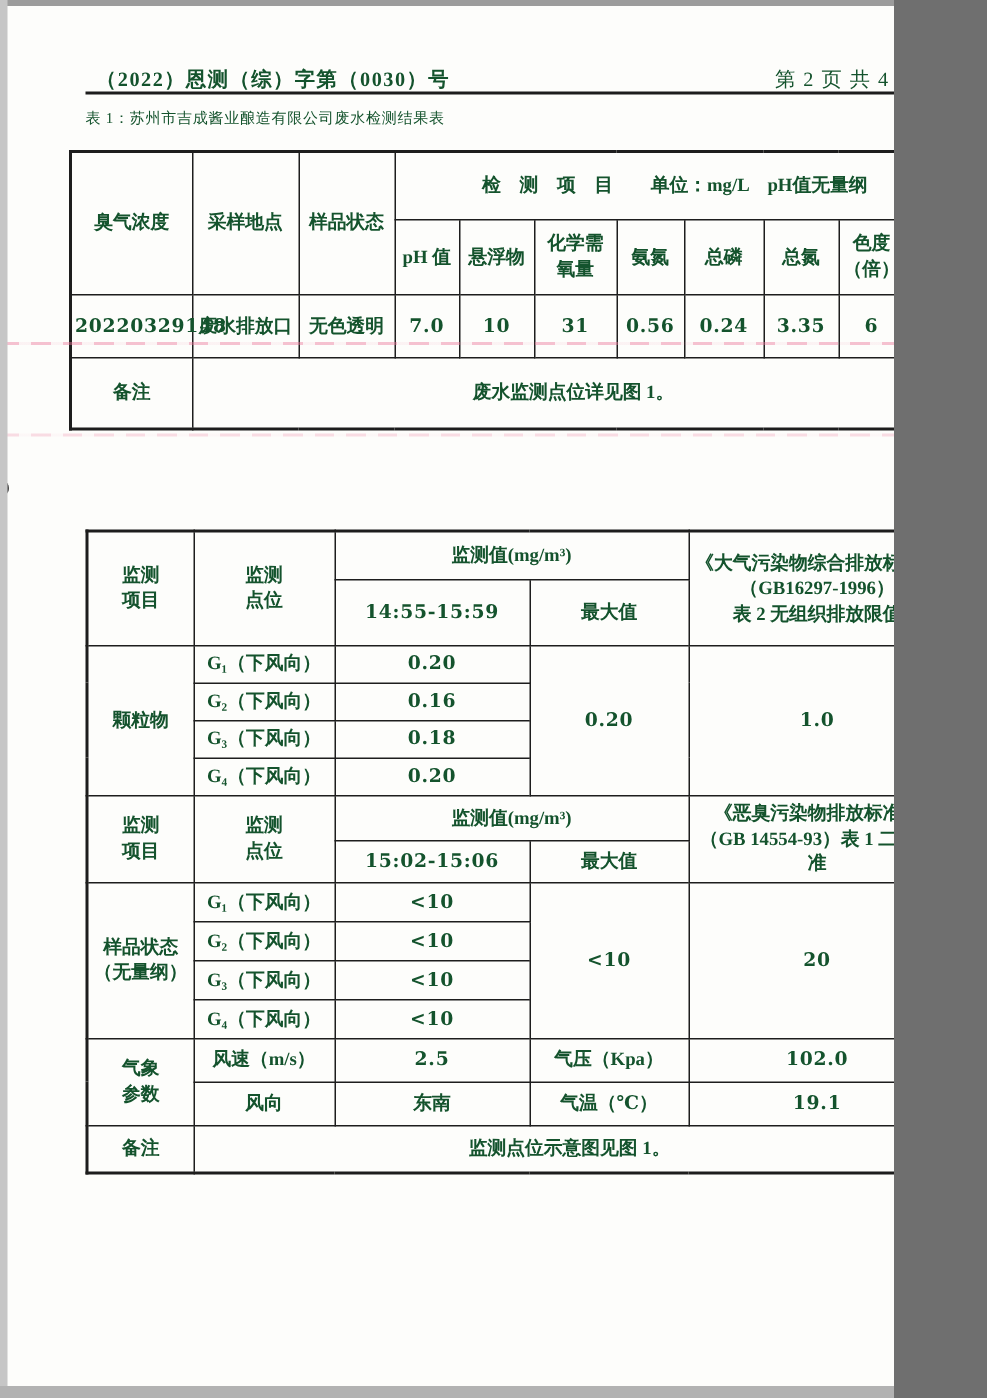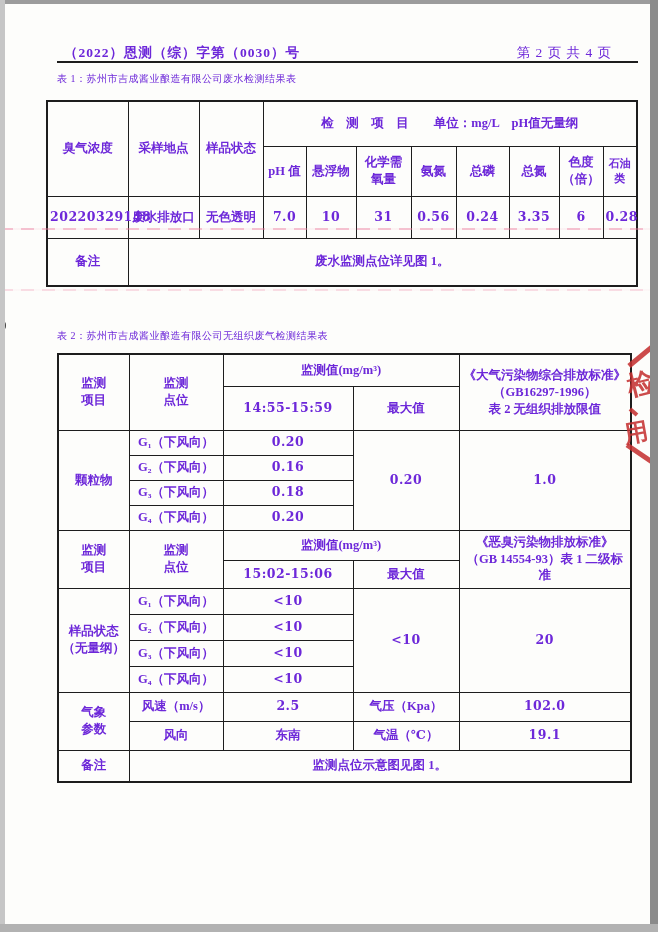--- a/index.html
+++ b/index.html
@@ -1,17 +1,17 @@
 <!DOCTYPE html>
 <html><head>
 <meta charset="utf-8">
 <style>
   * { margin:0; padding:0; box-sizing:border-box; }
   body { background:#6f6f6f; font-family:"Liberation Serif","DejaVu Serif",serif; }
-  .screen { position:relative; width:658px; height:932px; background:#fdfdfb; overflow:hidden; color:#6d28d9; }
+  .screen { position:relative; width:596px; height:932px; background:#fdfdfb; overflow:hidden; color:#14532d; }
 
   
   .edge { position:absolute; }
   .edge-top    { left:0; top:0; width:658px; height:4px;  background:#9c9c9c; }
   .edge-left   { left:0; top:0; width:5px;  height:932px; background:#c6c6c6; }
   .edge-right  { left:650px; top:0; width:8px; height:932px; background:#8b8b8b; }
   .edge-bottom { left:0; top:924px; width:658px; height:8px; background:#b2b2b2; }
 
   .pre { white-space:pre-line; }
 
@@ -97,21 +97,20 @@
       <td class="num">6</td>
       <td class="num">0.28</td>
     </tr>
     <tr style="height:48px">
       <td>备注</td>
       <td colspan="10">废水监测点位详见图 1。</td>
     </tr>
   </tbody>
     </table>
 
-  <div class="tbl-title t2-title">表 2：苏州市吉成酱业酿造有限公司无组织废气检测结果表</div>
 
   <table class="t2">
     <colgroup>
       <col style="width:71px">
         <col style="width:94px">
         <col style="width:130px">
       <col style="width:106px">
         <col style="width:172px">
     </colgroup>
 

